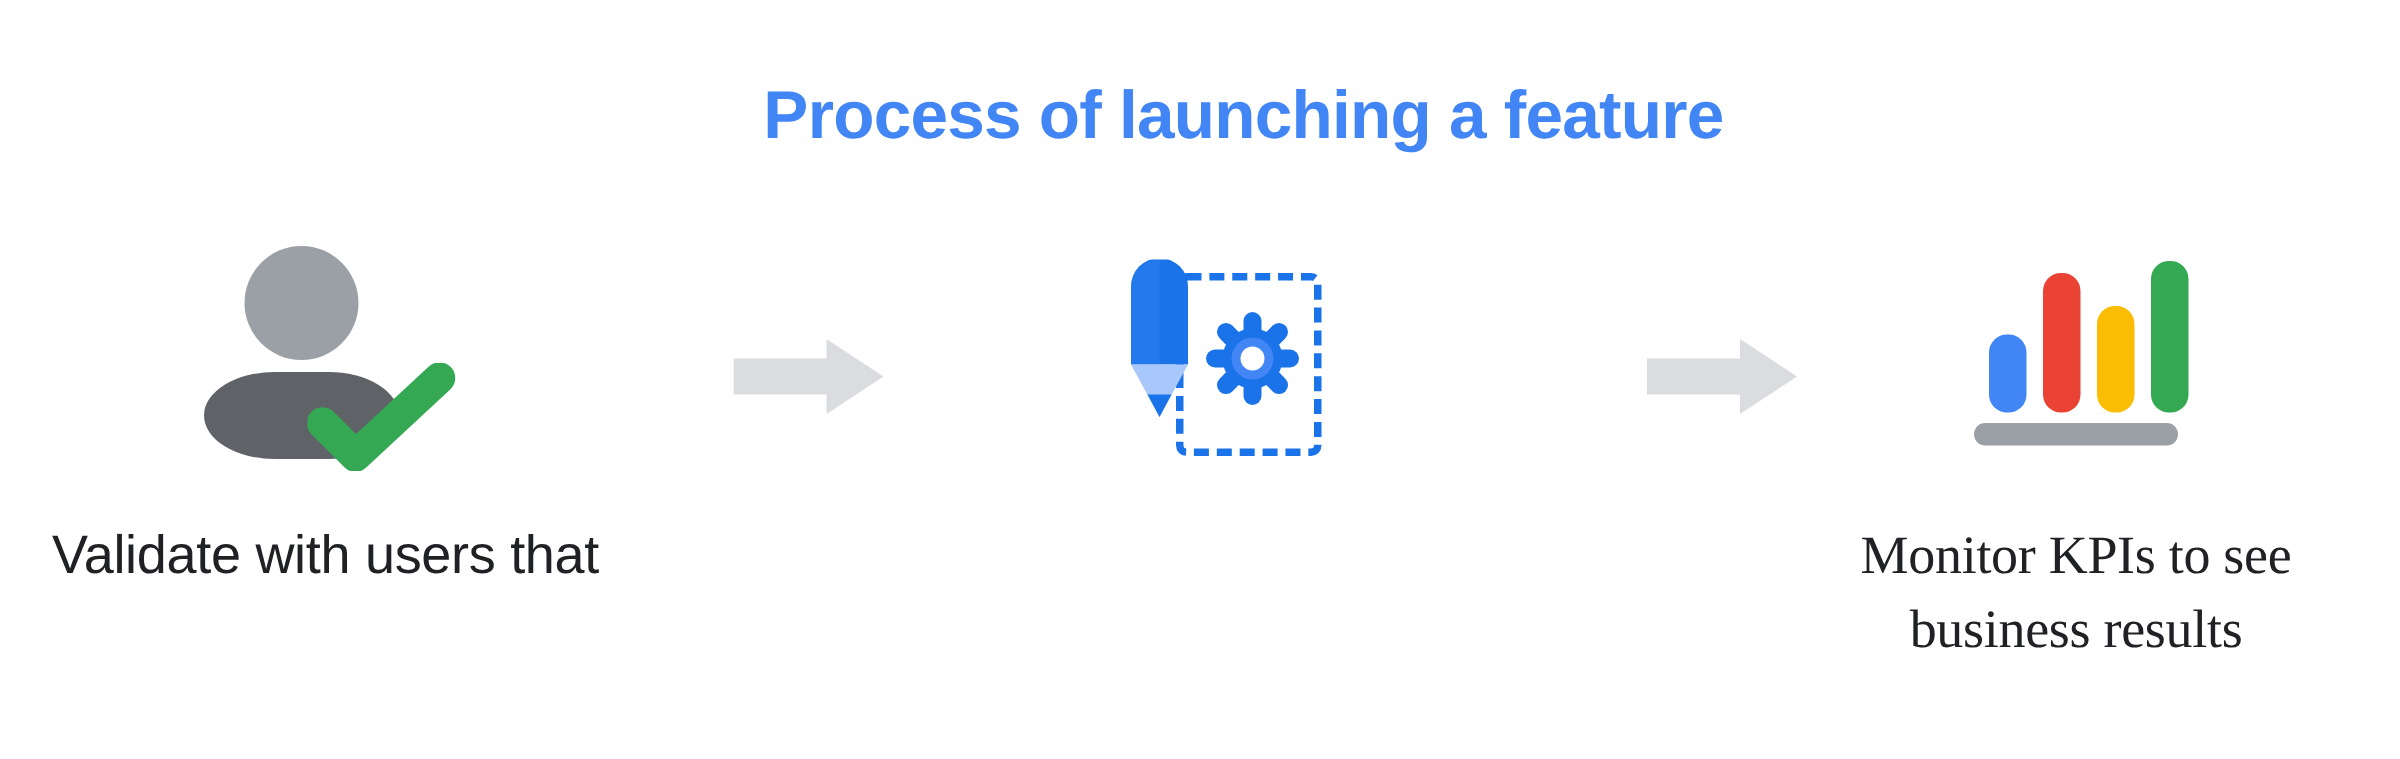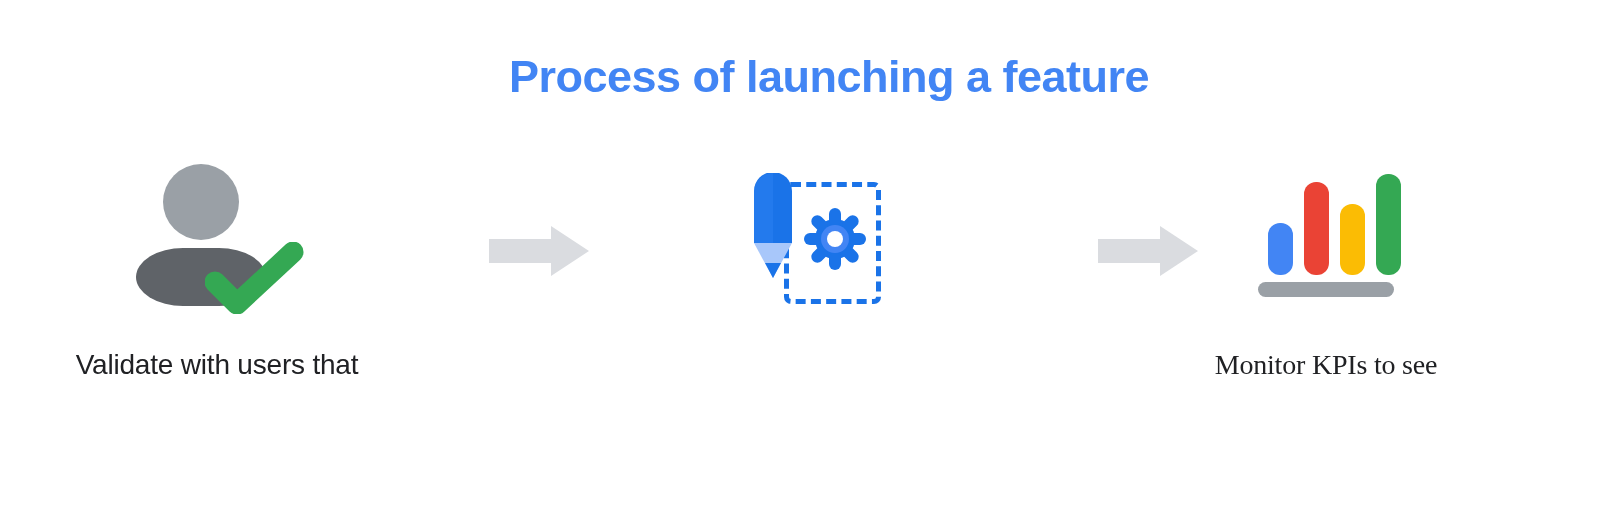--- a/index.html
+++ b/index.html
@@ -48,30 +48,30 @@
     position: relative;
     height: 175px;
     width: 100%;
   }
   .step-caption {
     position: absolute;
     top: 196px;
     left: 0;
     width: 100%;
     text-align: center;
-    font-size: 28px;
+    font-size: 36px;
     font-weight: 400;
     line-height: 1.36;
     color: #202124;
     letter-spacing: -0.2px;
   }
 
   #step-1 { left: 7px; }
   #step-2 { left: 604px; }
-  #step-3 { left: 1116px; font-family: Liberation Serif, serif; }
+  #step-3 { left: 1174px; font-family: Liberation Serif, serif; }
 
   
   .arrow {
     position: absolute;
     top: 226px;
     width: 100px;
     height: 50px;
   }
   #arrow-1 { left: 489px; }
   #arrow-2 { left: 1098px; }
@@ -232,16 +232,17 @@
       <div class="chart-wrap">
         <div class="bar" style="left:22px;  height:52px;  background:#4285f4;"></div>
         <div class="bar" style="left:58px;  height:93px;  background:#ea4335;"></div>
         <div class="bar" style="left:94px;  height:71px;  background:#fbbc04;"></div>
         <div class="bar" style="left:130px; height:101px; background:#34a853;"></div>
         <div class="chart-base"></div>
       </div>
     </div>
     <div class="step-caption">
       <span>Monitor KPIs to see</span><br>
+      <span>business results</span>
     </div>
   </div>
 
 </div>
 
 </body></html>

